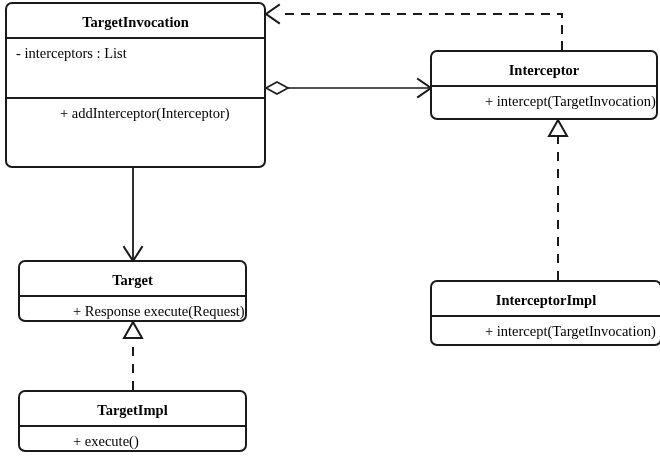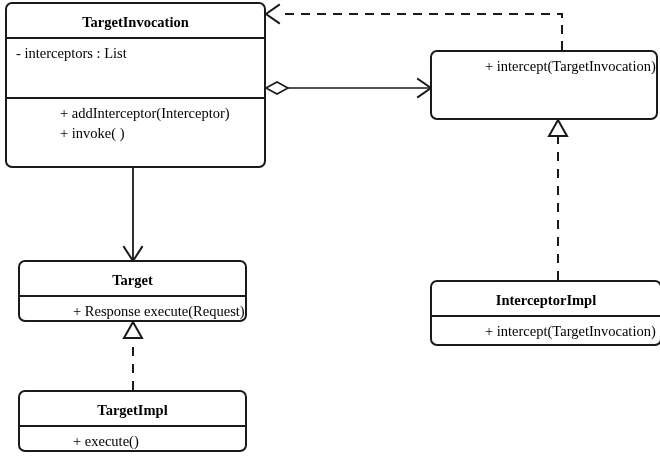--- a/index.html
+++ b/index.html
@@ -99,25 +99,25 @@
     </g>
   </svg>
 
   <div class="uml-class" id="cls-targetinvocation">
     <div class="uml-name">TargetInvocation</div>
     <div class="uml-compartment attrs">
       <div class="uml-feature">- interceptors : List</div>
     </div>
     <div class="uml-compartment ops last">
       <div class="uml-feature">+ addInterceptor(Interceptor)</div>
-      <div class="uml-feature">+ invoke( )</div>
     </div>
   </div>
 
   <div class="uml-class" id="cls-interceptor">
+    <div class="uml-name">Interceptor</div>
     <div class="uml-compartment last">
       <div class="uml-feature">+ intercept(TargetInvocation)</div>
     </div>
   </div>
 
   <div class="uml-class" id="cls-interceptorimpl">
     <div class="uml-name">InterceptorImpl</div>
     <div class="uml-compartment last">
       <div class="uml-feature">+ intercept(TargetInvocation)</div>
     </div>

